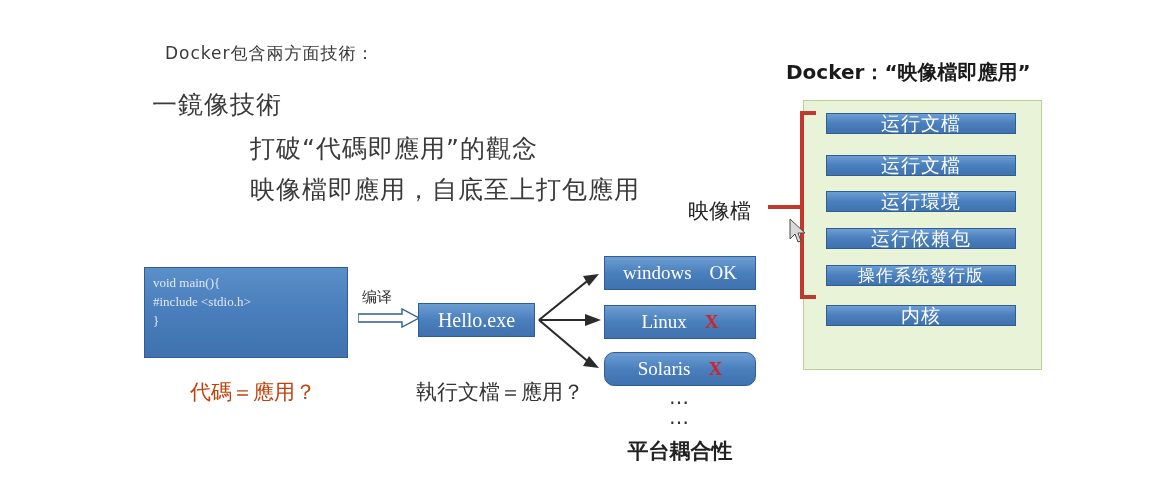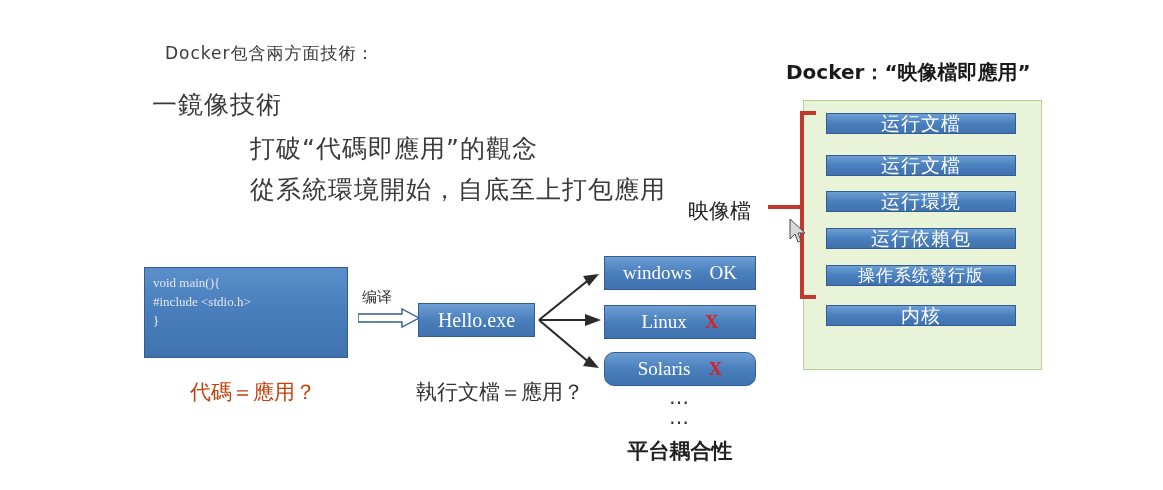--- a/index.html
+++ b/index.html
@@ -269,21 +269,21 @@
     width: 18px;
     height: 26px;
   }
 </style>
 </head>
 <body>
 
 <div class="headline" id="title-line1">Docker包含兩方面技術：</div>
 <div class="headline" id="title-line2">一鏡像技術</div>
 <div class="headline" id="title-line3">打破“代碼即應用”的觀念</div>
-<div class="headline" id="title-line4">從系統環境開始，自底至上打包應用</div>
+<div class="headline" id="title-line4">映像檔即應用，自底至上打包應用</div>
 
 <div id="code-box">
   <div class="code-line">void main(){</div>
   <div class="code-line">#include &lt;stdio.h&gt;</div>
   <div class="code-line">}</div>
 </div>
 <div id="code-caption">代碼＝應用？</div>
 
 <div id="compile-label">编译</div>
 <svg id="compile-arrow" viewBox="0 0 62 20">

